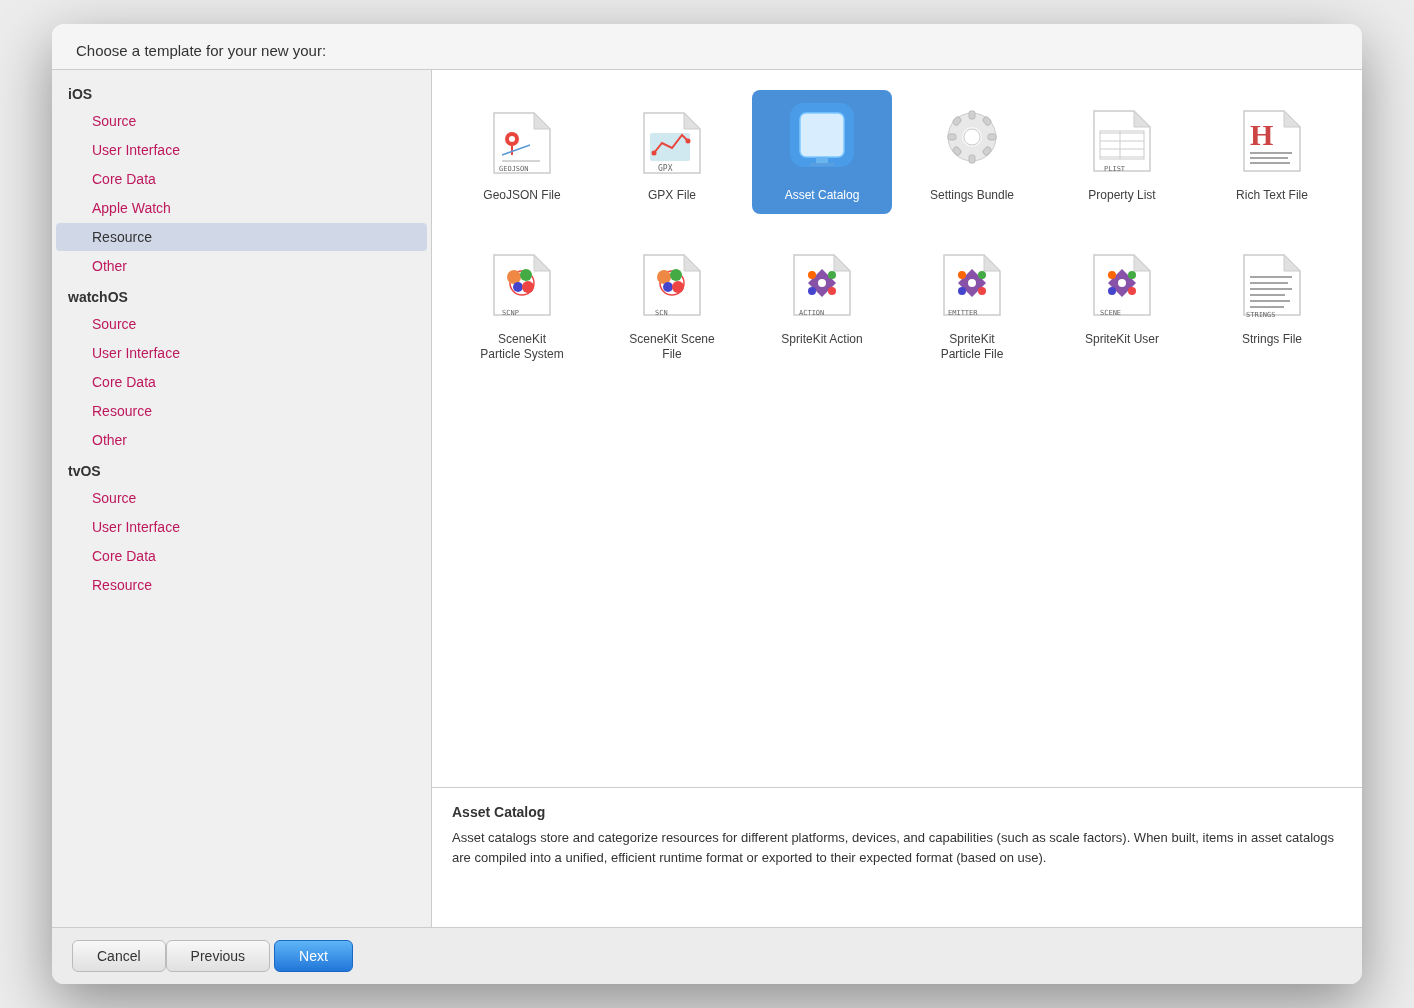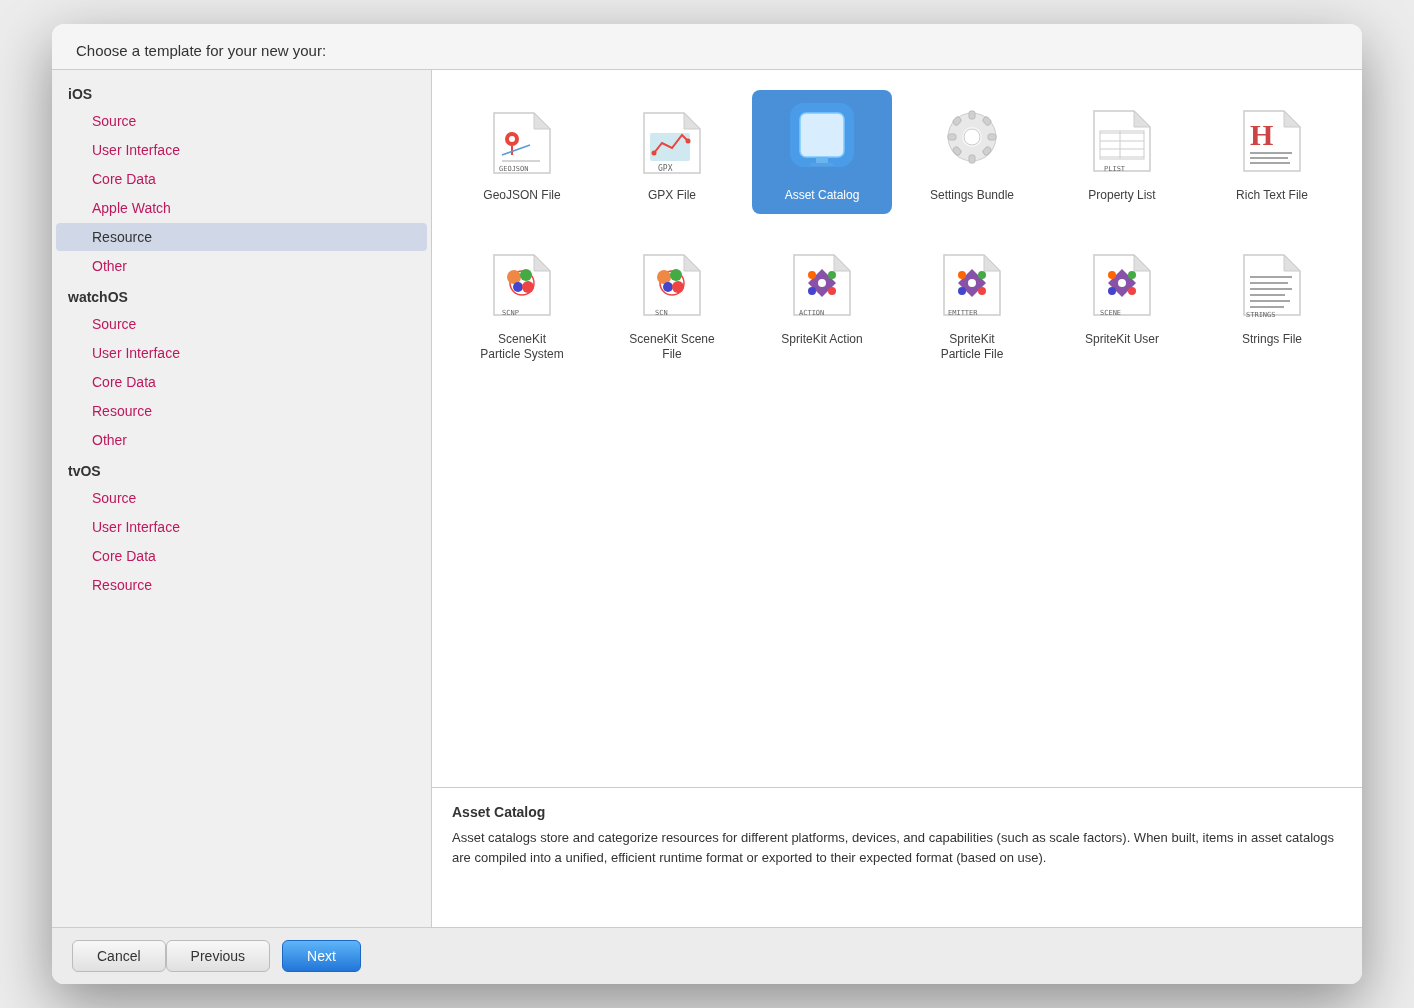--- a/index.html
+++ b/index.html
@@ -139,21 +139,21 @@
       cursor: pointer;
       border: 1px solid #bbb;
       background: linear-gradient(to bottom, #f8f8f8, #e0e0e0);
       color: #333;
     }
     .btn-primary {
       background: linear-gradient(to bottom, #5eb5f7, #2176d9);
       color: #fff;
       border: 1px solid #1a68c4;
     }
-    .btn-group { display: flex; gap: 12px; }
+    .btn-group { display: flex; gap: 4px; }
   </style>
 </head>
 <body>
 
 <div class="dialog">
   <div class="dialog-title">Choose a template for your new your:</div>
 
   <div class="dialog-body">
 
     <div class="sidebar">

